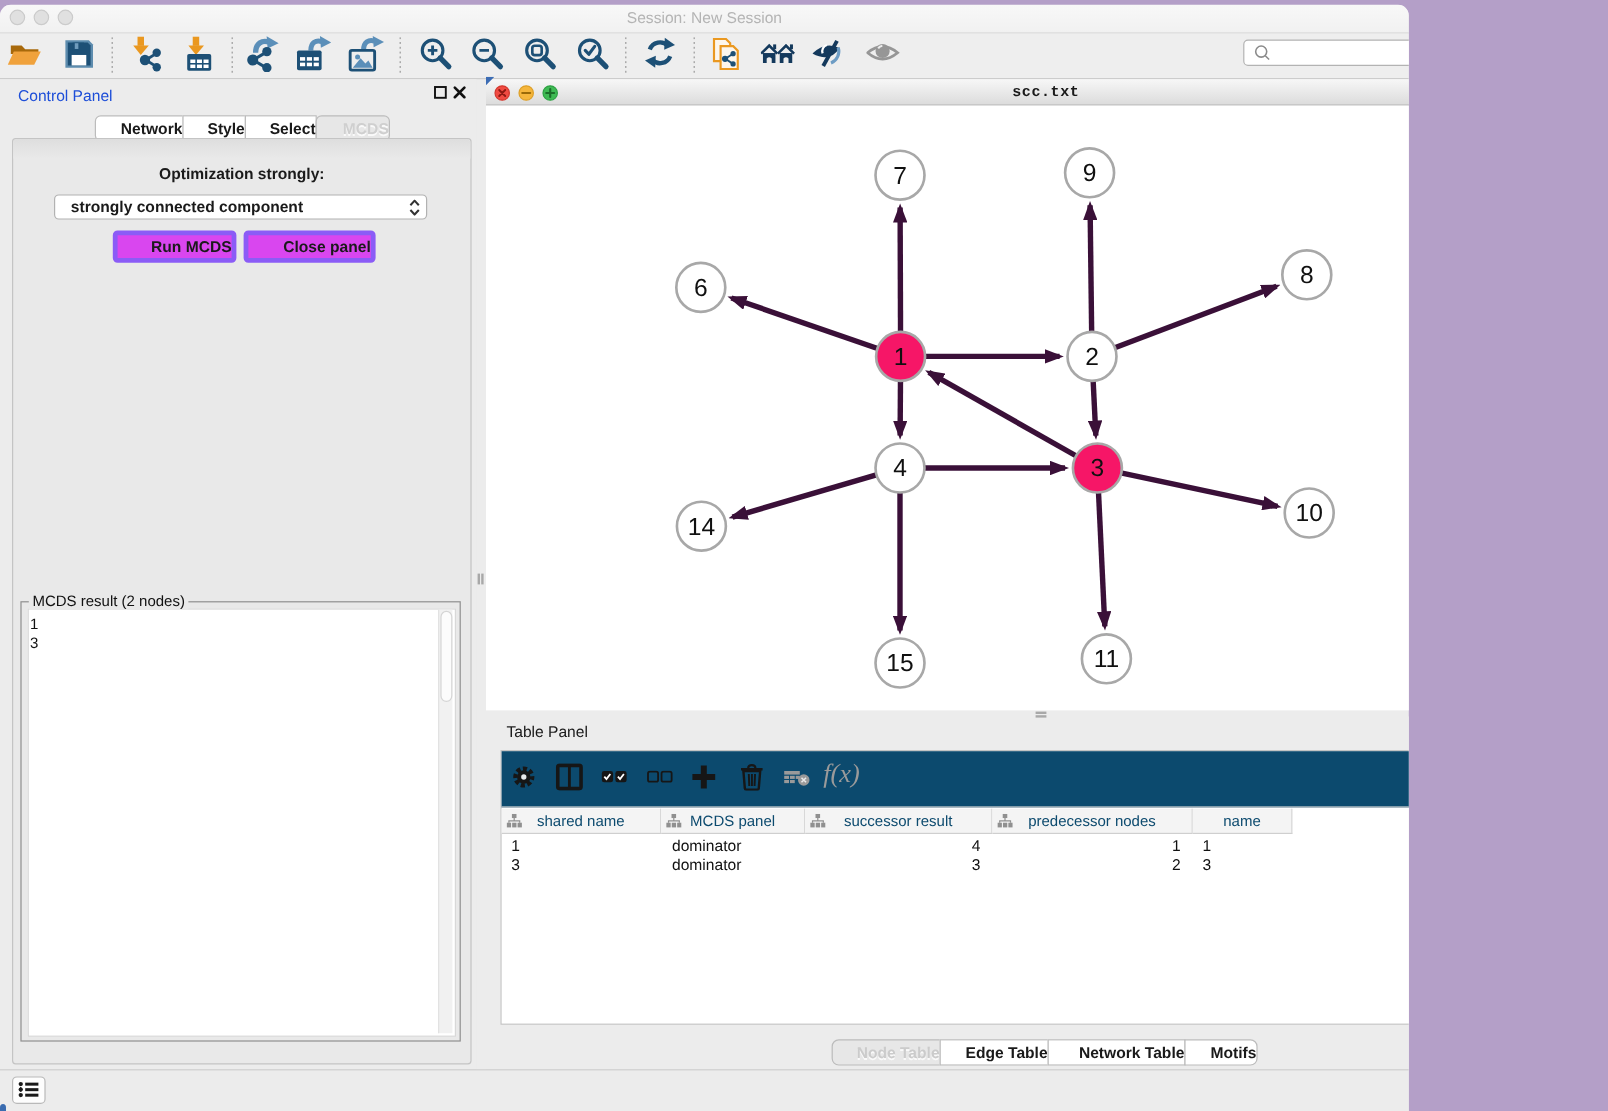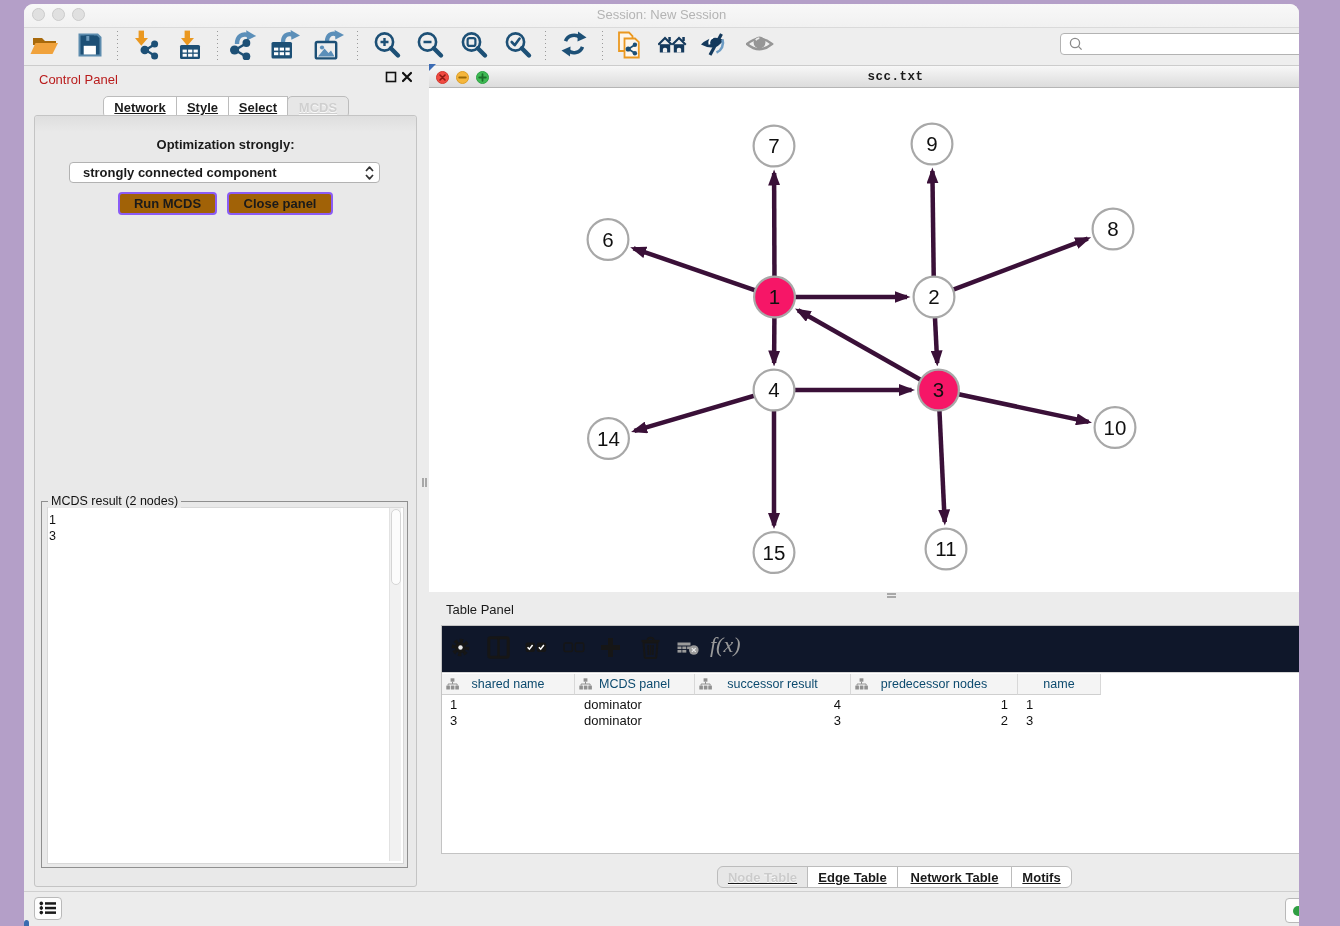--- a/index.html
+++ b/index.html
@@ -1,56 +1,56 @@
 <!DOCTYPE html>
 <html><head>
 <meta charset="utf-8">
 <style>
 html,body{margin:0;padding:0;}
 body{width:1340px;height:926px;overflow:hidden;font-family:"Liberation Sans",sans-serif;}
 .desktop{position:relative;width:1340px;height:926px;background:#b49fc8;}
-.window{position:absolute;left:0;top:4px;width:1275px;height:922px;background:#ececec;border-radius:9px 9px 0 0;overflow:hidden;margin-left:24px;}
+.window{position:absolute;left:0;top:4px;width:1174px;height:922px;background:#ececec;border-radius:9px 9px 0 0;overflow:hidden;}
 
 .titlebar{position:absolute;left:0;top:0;width:100%;height:23px;background:linear-gradient(#f8f8f8,#f1f1f1);border-bottom:1px solid #dadada;}
 .tl{position:absolute;top:4px;width:11px;height:11px;border-radius:50%;background:#e0e0e0;border:1px solid #cbcbcb;}
 .title-text{position:absolute;top:3px;left:0;width:100%;text-align:center;font-size:13px;color:#b4b4b4;}
 
 .toolbar{position:absolute;left:0;top:24px;width:100%;height:38px;background:#eeeeee;border-bottom:1px solid #cccccc;box-sizing:border-box;}
 .tbi{position:absolute;}
 .tbsep{position:absolute;top:3px;height:31px;width:1px;background-image:linear-gradient(#9a9a9a 33%, rgba(0,0,0,0) 0%);background-size:1px 4px;}
 
 .search{position:absolute;left:1036px;top:5px;width:290px;height:20px;background:#fff;border:1px solid #b3b3b3;border-radius:4px;}
 
 .cpanel{position:absolute;left:0;top:62px;width:397px;height:825px;background:#ececec;}
-.cp-head{position:absolute;left:15px;top:6px;font-size:13px;color:#b91c1c;}
+.cp-head{position:absolute;left:15px;top:6px;font-size:13px;color:#1d4ed8;}
 .cptabs{position:absolute;left:79px;top:30px;height:22px;}
-.tab{position:absolute;top:0;height:20px;border:1px solid #bcbcbc;background:#fff;font-size:13px;font-weight:bold;color:#1a1a1a;text-align:center;line-height:21px;text-decoration:underline;}
+.tab{position:absolute;top:0;height:20px;border:1px solid #bcbcbc;background:#fff;font-size:13px;font-weight:bold;color:#1a1a1a;text-align:right;line-height:21px;}
 .tabsel{background:#e7e7e7;color:#cfcfcf;text-shadow:0 1px 0 #fafafa;}
 .cp-inner{position:absolute;left:10px;top:49px;width:381px;height:770px;background:#e9e9e9;border:1px solid #c4c4c4;border-radius:3px;}
 .cp-inner .shade{position:absolute;left:0;top:0;width:100%;height:16px;background:linear-gradient(#dedede,#e9e9e9);border-radius:3px 3px 0 0;}
 .optlabel{position:absolute;left:0;top:21px;width:100%;text-align:center;font-size:13px;font-weight:bold;color:#1a1a1a;}
 .combo{position:absolute;left:34px;top:46px;width:296px;height:19px;background:#fff;border:1px solid #b2b2b2;border-radius:4px;font-size:13px;font-weight:bold;color:#1a1a1a;line-height:20px;padding-left:13px;}
-.btn{position:absolute;top:76px;height:19px;background:#a16207;border:2px solid #8b5cf6;border-radius:4px;font-size:13px;font-weight:bold;color:#1a1a1a;text-align:center;line-height:20px;}
+.btn{position:absolute;top:76px;height:19px;background:#d946ef;border:4px solid #8b5cf6;border-radius:4px;font-size:13px;font-weight:bold;color:#1a1a1a;text-align:right;line-height:20px;}
 .fieldset{position:absolute;left:6px;top:385px;width:365px;height:365px;border:1px solid #8f8f8f;background:#e9e9e9;}
 .fieldset .legend{position:absolute;left:6px;top:-8px;background:#e9e9e9;padding:0 3px;font-size:12.5px;color:#111;}
 .fieldset .txt{position:absolute;left:7px;top:10px;font-size:12.5px;color:#111;line-height:16px;}
 .fieldset .inner{position:absolute;left:5px;top:5px;width:355px;height:355px;background:#fff;border:1px solid #d8d8d8;}
 .fieldset .sbtrack{position:absolute;right:6px;top:6px;width:11px;height:353px;background:#f1f1f1;border-left:1px solid #e2e2e2;}
 .fieldset .sbthumb{position:absolute;right:0px;top:1px;width:10px;height:76px;background:#fcfcfc;border:1px solid #d5d5d5;border-radius:5px;box-sizing:border-box;}
 
 .netwin{position:absolute;left:405px;top:62px;width:933px;height:526px;}
 .net-titlebar{position:absolute;left:0;top:0;width:100%;height:22px;background:linear-gradient(#f7f7f7,#dcdcdc);border-bottom:1px solid #b5b5b5;box-sizing:border-box;}
 .net-title{position:absolute;top:4px;left:0;width:100%;text-align:center;font-size:12.5px;font-weight:bold;color:#1a1a1a;letter-spacing:.5px;font-family:Liberation Mono, monospace;}
 .mac{position:absolute;top:4.5px;width:13px;height:13px;border-radius:50%;}
 .canvas{position:absolute;left:0;top:22px;width:933px;height:504px;background:#ffffff;}
 
 .tpanel{position:absolute;left:405px;top:593px;width:933px;height:294px;background:#ececec;}
 .tp-head{position:absolute;left:17px;top:5px;font-size:13px;color:#1a1a1a;}
 .tbox{position:absolute;left:12px;top:28px;width:910px;height:227px;background:#fff;border:1px solid #c3c3c3;}
-.tbar{position:absolute;left:0;top:0;width:100%;height:46px;background:#0f172a;border-bottom:1px solid #d5d5d5;}
+.tbar{position:absolute;left:0;top:0;width:100%;height:46px;background:#0c4a6e;border-bottom:1px solid #d5d5d5;}
 .thead{position:absolute;left:0;top:48px;width:100%;height:21px;}
 .th{position:absolute;top:0;height:20px;background:#f4f4f4;border-right:1px solid #d8d8d8;border-bottom:1px solid #cfcfcf;font-size:12.5px;color:#0c4a6e;}
 .th span{display:block;text-align:center;margin-top:3px;}
 .trow{position:absolute;left:0;width:100%;height:16px;font-size:13px;color:#111;}
 .tcell{position:absolute;top:0;}
 
 .btabs{position:absolute;left:288px;top:269px;height:22px;}
 
 .statusbar{position:absolute;left:0;top:887px;width:100%;height:35px;background:#ececec;border-top:1px solid #cfcfcf;}
 .sbtn{position:absolute;background:#fdfdfd;border:1px solid #b9b9b9;border-radius:4px;}

